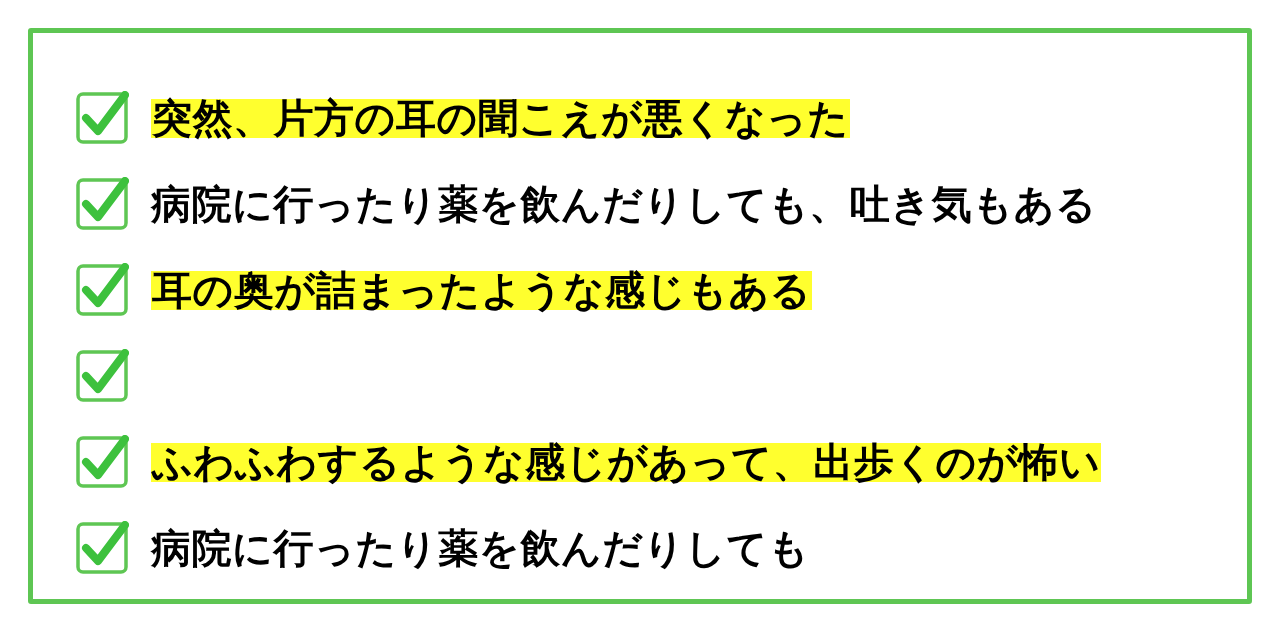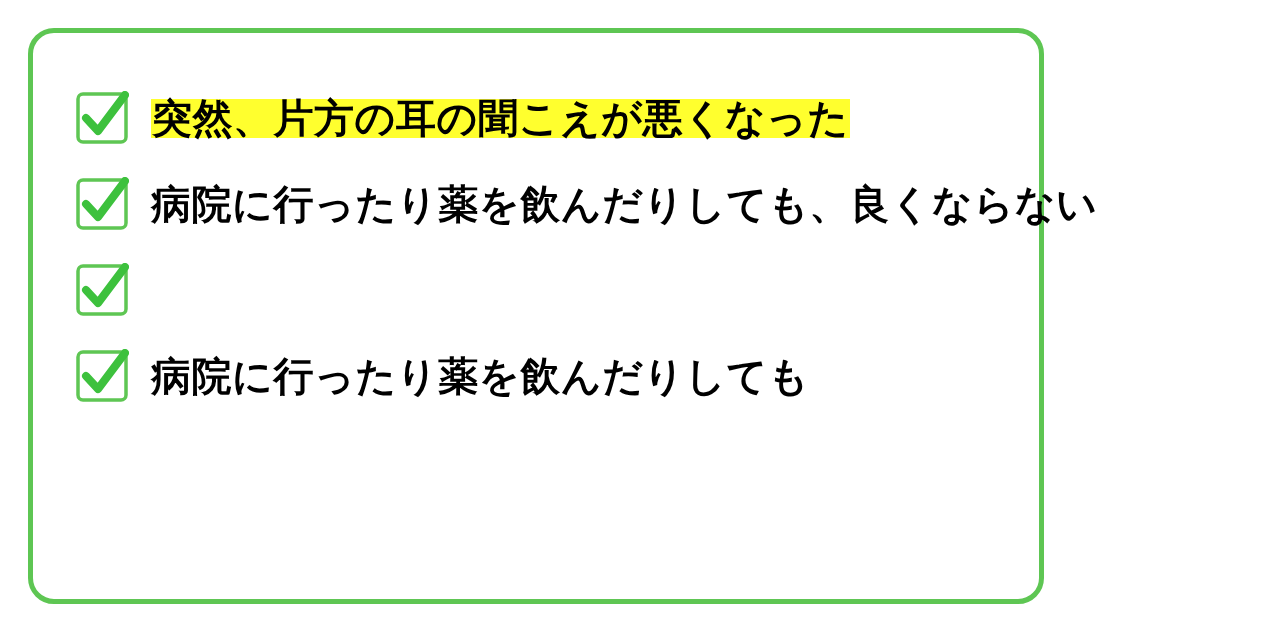--- a/index.html
+++ b/index.html
@@ -11,25 +11,25 @@
     width: 1280px;
     height: 632px;
     font-family: "DejaVu Sans", "Liberation Sans", sans-serif;
     overflow: hidden;
   }
 
   .card {
     position: absolute;
     left: 28px;
     top: 28px;
-    width: 1016px;
+    width: 1224px;
     height: 576px;
     box-sizing: border-box;
     border: 5px solid #5ec653;
-    border-radius: 26px;
+    border-radius: 3px;
     background: #ffffff;
   }
 
   .list {
     position: absolute;
     left: 0;
     top: 0;
     right: 0;
     padding: 42px 30px 0 42px;
     box-sizing: border-box;
@@ -85,33 +85,51 @@
       <span class="item-text"><span class="hl">突然、片方の耳の聞こえが悪くなった</span></span>
     </div>
 
     <div class="item">
       <span class="check-box">
         <svg viewBox="0 0 54 54" xmlns="http://www.w3.org/2000/svg">
           <rect x="3" y="3" width="48" height="48" rx="5" ry="5" fill="none" stroke="#5ec653" stroke-width="3.5"></rect>
           <path d="M11 27 L23 40 L50 4" fill="none" stroke="#3dc13d" stroke-width="8" stroke-linecap="round" stroke-linejoin="round"></path>
         </svg>
       </span>
-      <span class="item-text">病院に行ったり薬を飲んだりしても、良くならない</span>
+      <span class="item-text">病院に行ったり薬を飲んだりしても、吐き気もある</span>
     </div>
 
+    <div class="item">
+      <span class="check-box">
+        <svg viewBox="0 0 54 54" xmlns="http://www.w3.org/2000/svg">
+          <rect x="3" y="3" width="48" height="48" rx="5" ry="5" fill="none" stroke="#5ec653" stroke-width="3.5"></rect>
+          <path d="M11 27 L23 40 L50 4" fill="none" stroke="#3dc13d" stroke-width="8" stroke-linecap="round" stroke-linejoin="round"></path>
+        </svg>
+      </span>
+      <span class="item-text"><span class="hl">耳の奥が詰まったような感じもある</span></span>
+    </div>
 
     <div class="item">
       <span class="check-box">
         <svg viewBox="0 0 54 54" xmlns="http://www.w3.org/2000/svg">
           <rect x="3" y="3" width="48" height="48" rx="5" ry="5" fill="none" stroke="#5ec653" stroke-width="3.5"></rect>
           <path d="M11 27 L23 40 L50 4" fill="none" stroke="#3dc13d" stroke-width="8" stroke-linecap="round" stroke-linejoin="round"></path>
         </svg>
       </span>
     </div>
 
+    <div class="item">
+      <span class="check-box">
+        <svg viewBox="0 0 54 54" xmlns="http://www.w3.org/2000/svg">
+          <rect x="3" y="3" width="48" height="48" rx="5" ry="5" fill="none" stroke="#5ec653" stroke-width="3.5"></rect>
+          <path d="M11 27 L23 40 L50 4" fill="none" stroke="#3dc13d" stroke-width="8" stroke-linecap="round" stroke-linejoin="round"></path>
+        </svg>
+      </span>
+      <span class="item-text"><span class="hl">ふわふわするような感じがあって、出歩くのが怖い</span></span>
+    </div>
 
     <div class="item">
       <span class="check-box">
         <svg viewBox="0 0 54 54" xmlns="http://www.w3.org/2000/svg">
           <rect x="3" y="3" width="48" height="48" rx="5" ry="5" fill="none" stroke="#5ec653" stroke-width="3.5"></rect>
           <path d="M11 27 L23 40 L50 4" fill="none" stroke="#3dc13d" stroke-width="8" stroke-linecap="round" stroke-linejoin="round"></path>
         </svg>
       </span>
       <span class="item-text">病院に行ったり薬を飲んだりしても</span>
     </div>

